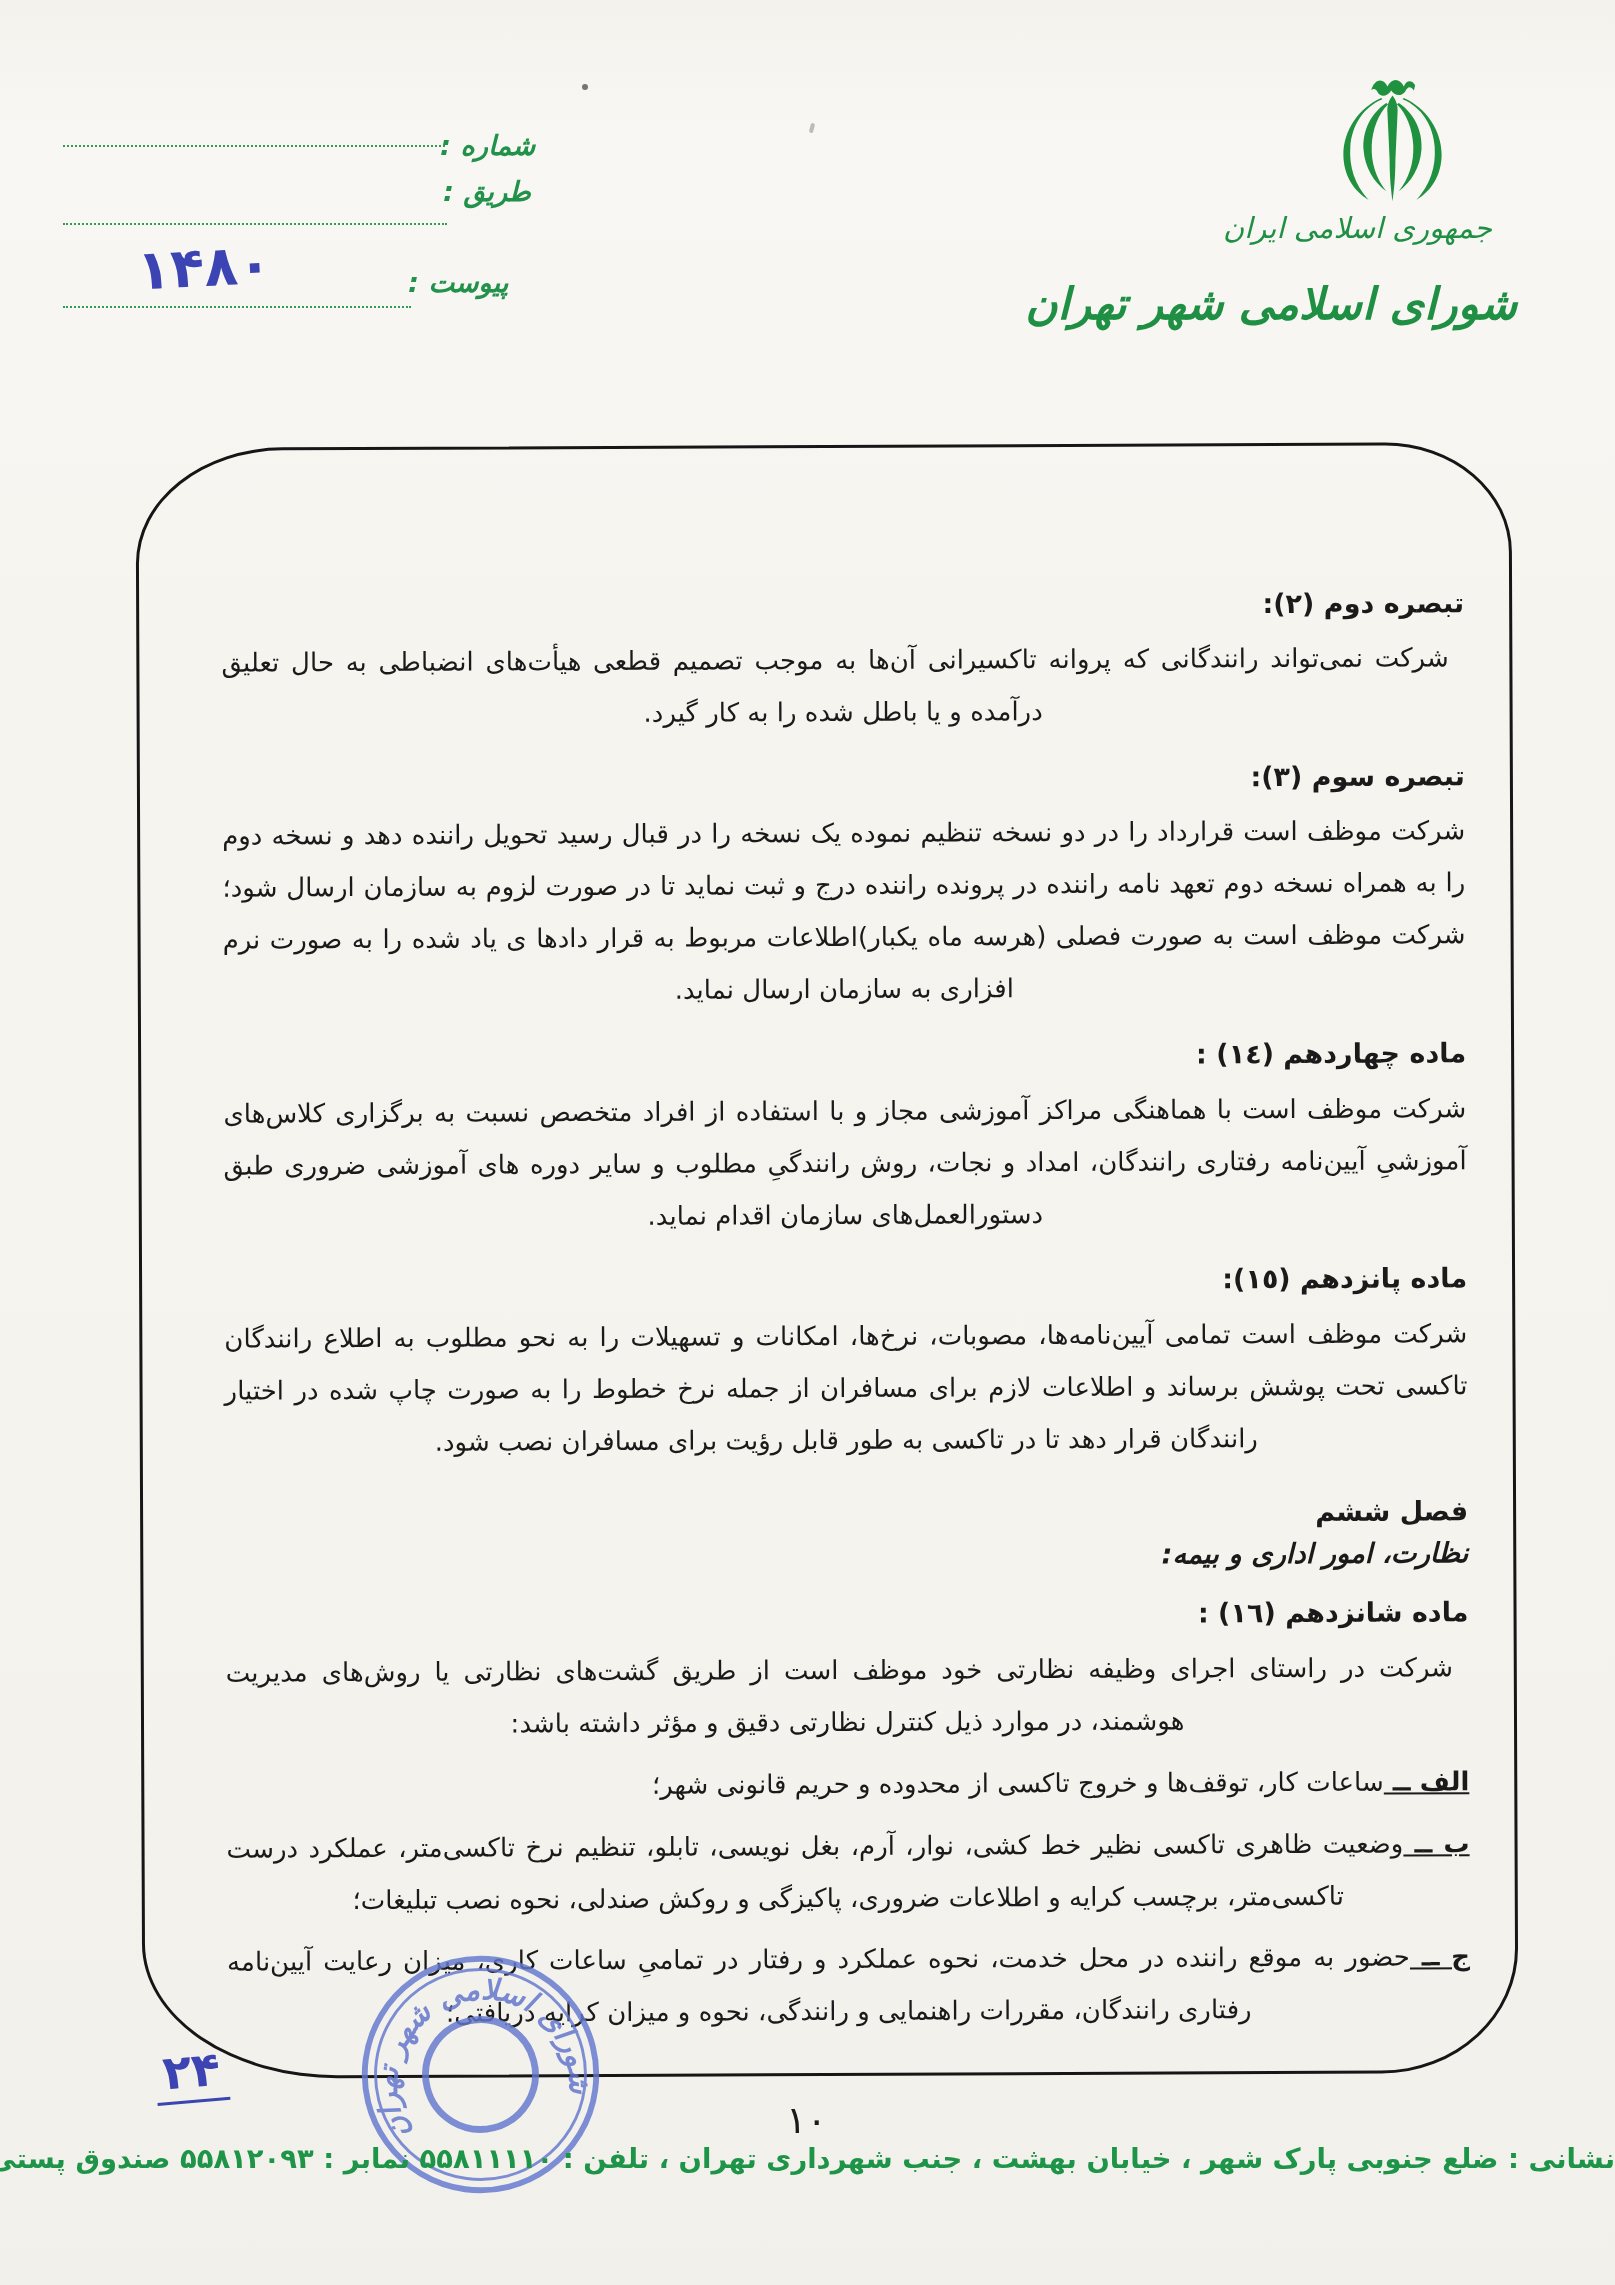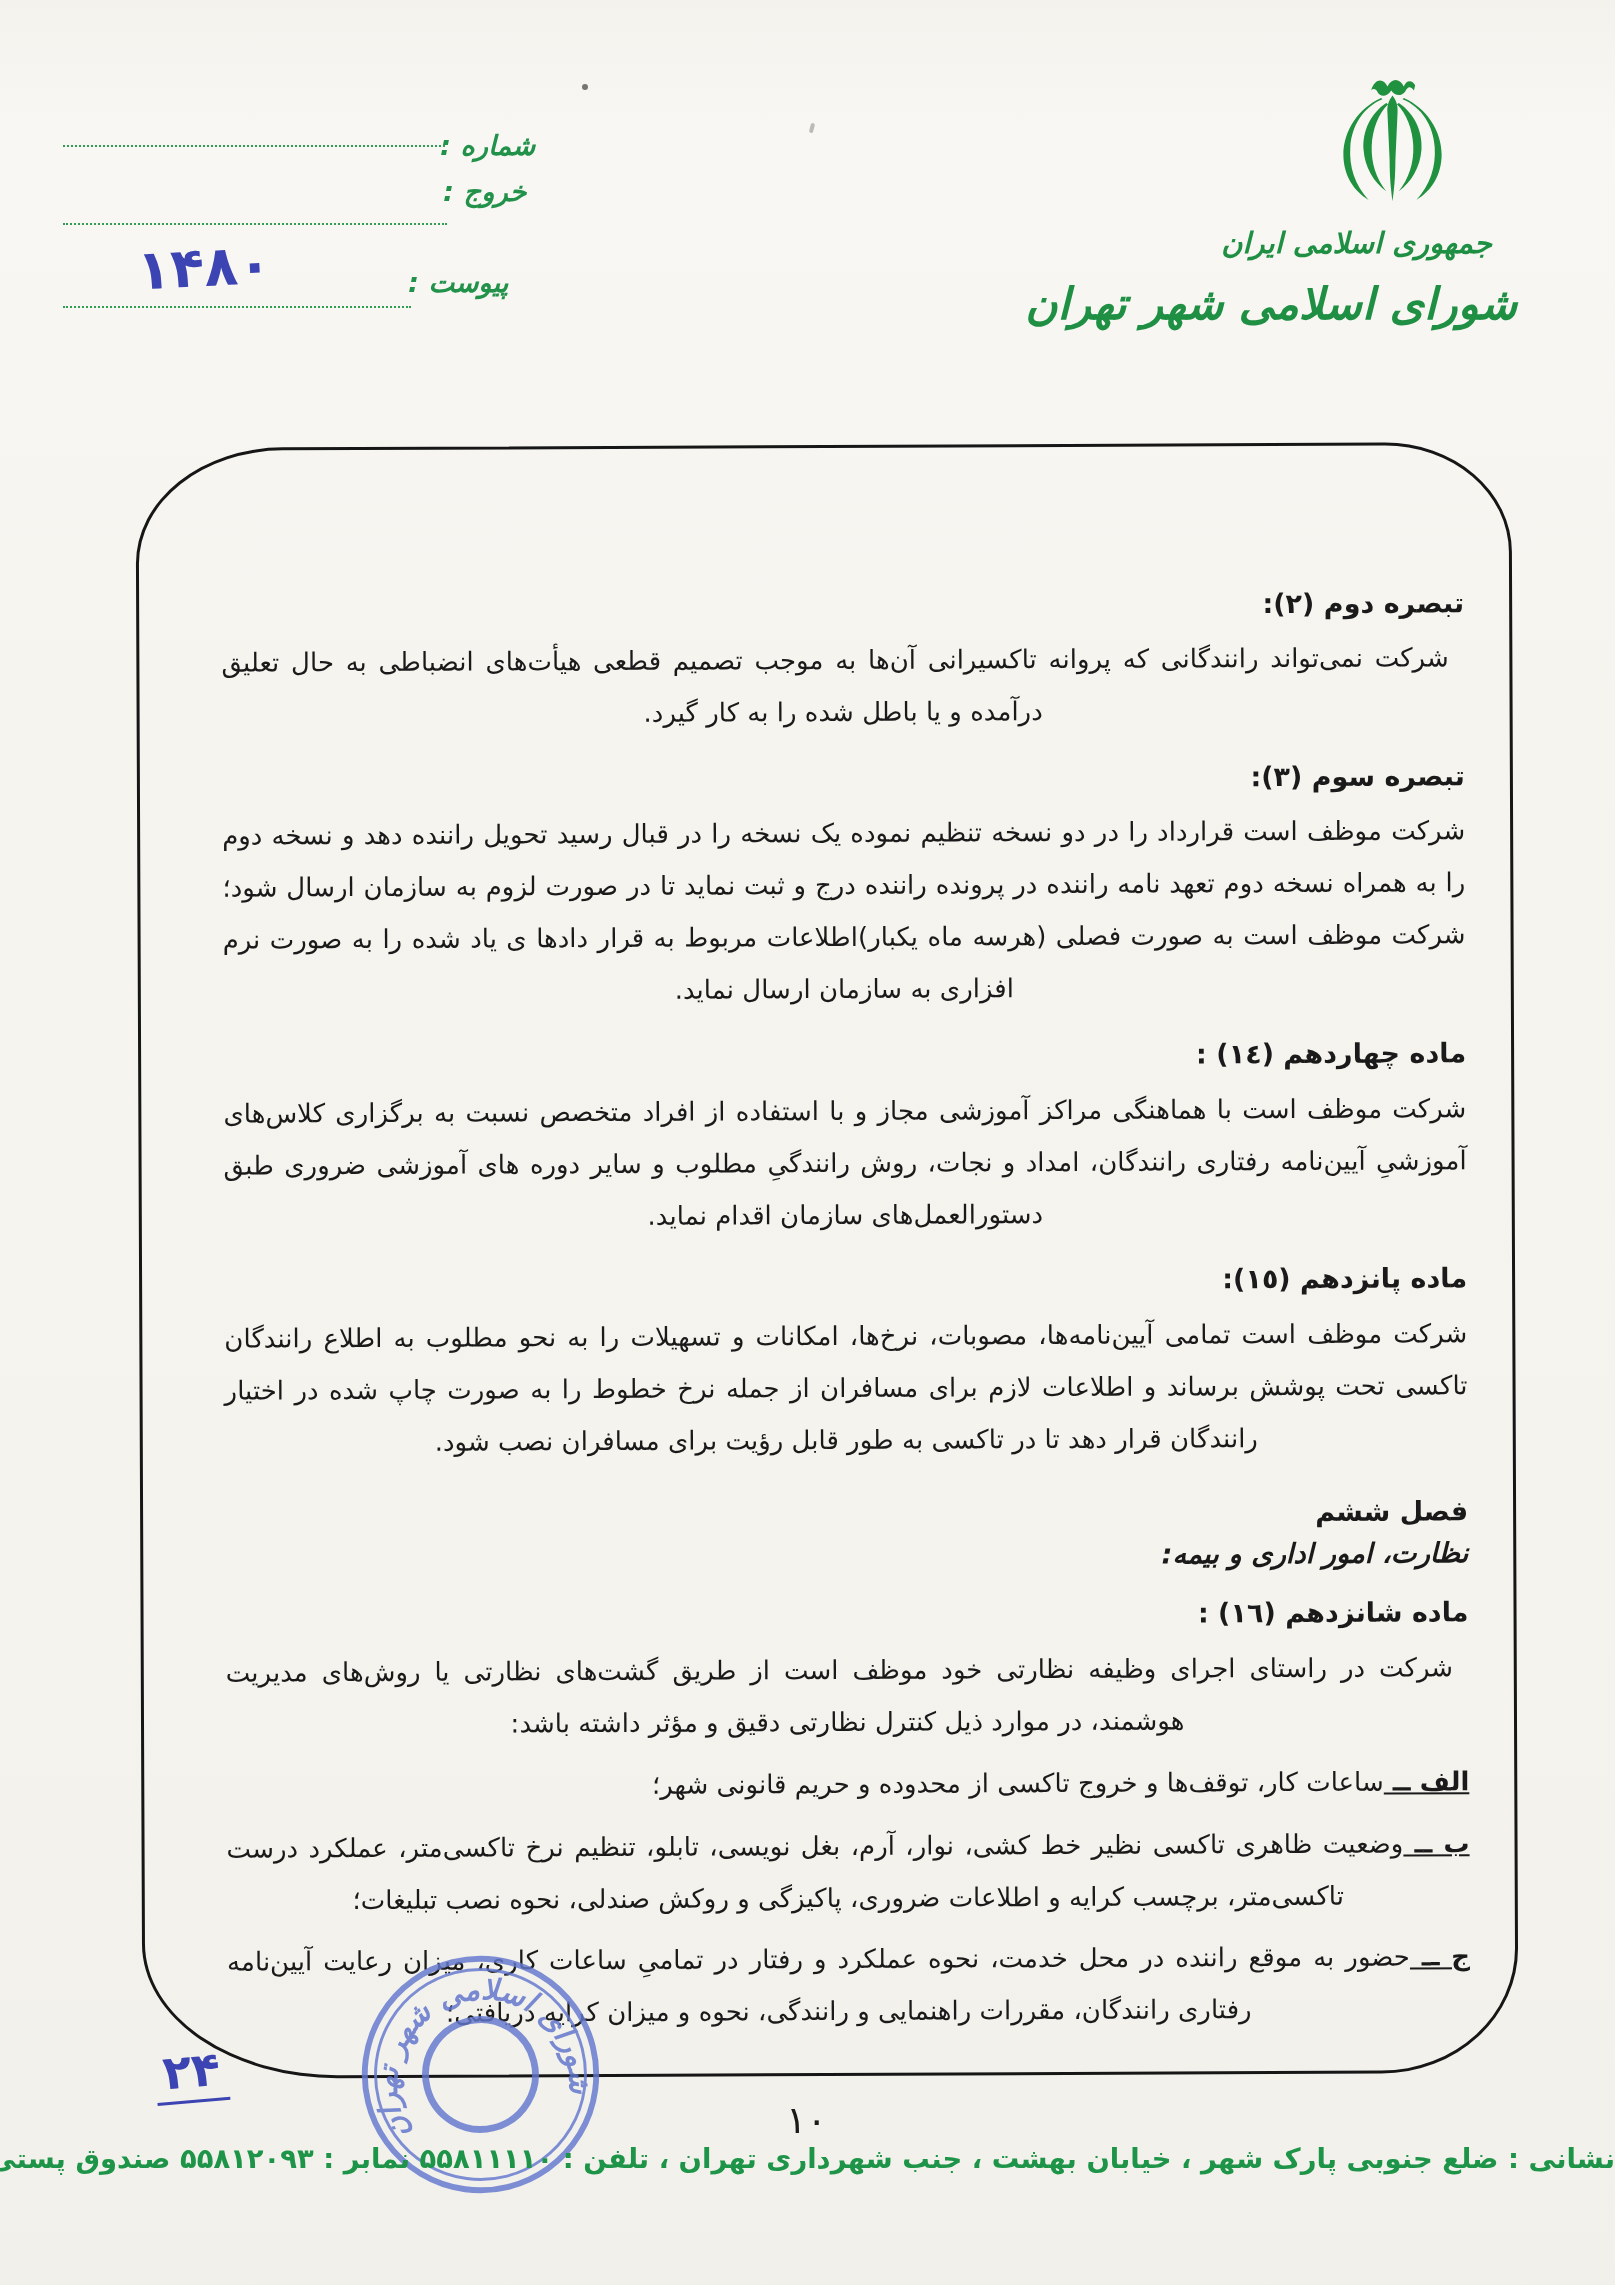--- a/index.html
+++ b/index.html
@@ -3,21 +3,21 @@
 <meta charset="utf-8">
 <style>
   html,body{margin:0;padding:0;background:#888;}
   .sheet{
     position:relative; width:1615px; height:2286px; overflow:hidden;
     background:linear-gradient(180deg,#f3f2ed 0%,#f8f7f3 6%,#f5f4ef 30%,#f4f3ee 70%,#f1f0ea 100%);
     font-family:"DejaVu Sans",sans-serif; color:#1a1a1a;
   }
   
   .emblem{position:absolute; left:1329px; top:74px; width:127px; height:131px;}
-  .org1{position:absolute; right:123px; top:226px; font-size:29px; font-style:italic; font-weight:700;
+  .org1{position:absolute; right:123px; top:211px; font-size:29px; font-style:italic; font-weight:400;
         color:#1f8f44; direction:rtl; white-space:nowrap;}
   .org2{position:absolute; right:98px; top:278px; font-size:44px; font-style:italic; font-weight:bold;
         color:#1f8f44; direction:rtl; white-space:nowrap;}
   .flabel{position:absolute; font-size:27.4px; font-weight:bold; font-style:italic; color:#22914a;
           direction:rtl; white-space:nowrap;}
   .fline{position:absolute; height:0; border-bottom:2.9px dotted #2f9d52;}
   .hw{color:#3b44b2; font-weight:bold;}
   .hw1480{position:absolute; left:137px; top:235px; font-size:55px; letter-spacing:3.9px;
           transform:rotate(-3deg); direction:rtl;}
   
@@ -76,21 +76,21 @@
       </g>
     </g>
   </svg>
 
   <div class="org1">جمهوری اسلامی ایران</div>
   <div class="org2">شورای اسلامی شهر تهران</div>
 
   <div class="flabel" style="left:440px; top:106px;margin-top:24px;">شماره :</div>
   <div class="fline" style="left:63px; top:145px; width:382px;"></div>
 
-  <div class="flabel" style="left:443px; top:176px;">خروج :</div>
+  <div class="flabel" style="left:443px; top:176px;">طریق :</div>
   <div class="fline" style="left:63px; top:223px; width:384px;"></div>
 
   <div class="flabel" style="left:408px; top:267px;">پیوست :</div>
   <div class="fline" style="left:63px; top:306px; width:348px;"></div>
   <div class="hw hw1480">۱۴۸۰</div>
 
   <div class="docbox">
     <div class="h">تبصره دوم (۲):</div>
     <div class="p ind">شرکت نمی‌تواند رانندگانی که پروانه تاکسیرانی آن‌ها به موجب تصمیم قطعی هیأت‌های انضباطی به حال تعلیق درآمده و یا باطل شده را به کار گیرد.</div>
     <div class="h mt">تبصره سوم (۳):</div>

